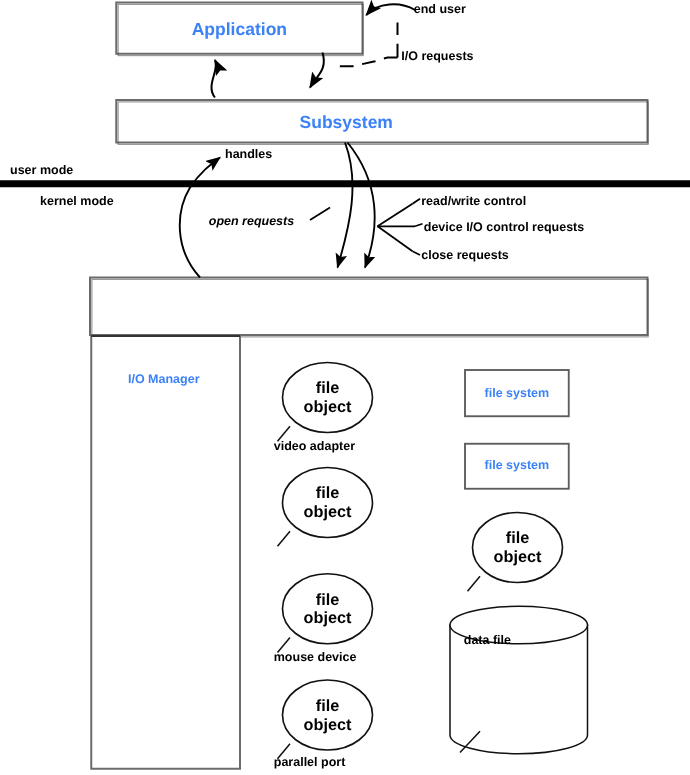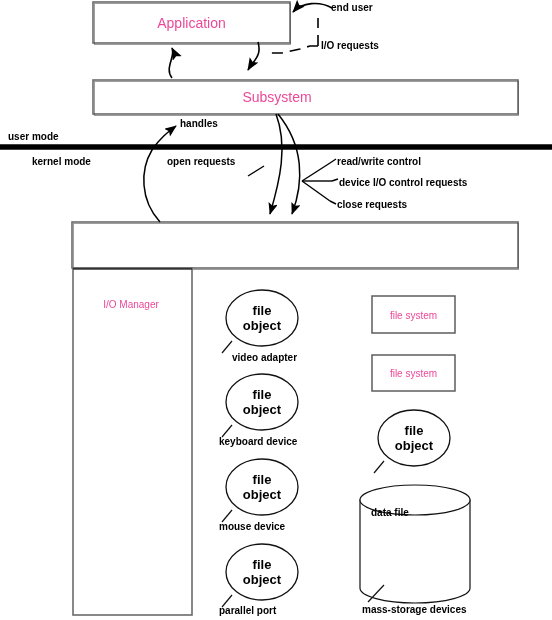--- a/index.html
+++ b/index.html
@@ -28,22 +28,22 @@
     position: absolute;
     font-weight: bold;
     color: #000000;
     white-space: nowrap;
     line-height: 1.15;
   }
   .lbl-13 { font-size: 10px; }
   .lbl-14 { font-size: 14px; }
   .box-label {
     position: absolute;
-    font-weight: normal;
-    color: #ec4899;
+    font-weight: bold;
+    color: #3b82f6;
     white-space: nowrap;
     text-align: right;
     transform: translate(-50%, -50%);
   }
   .ellipse-label {
     position: absolute;
     font-weight: bold;
     font-size: 13px;
     color: #000000;
     text-align: center;
@@ -180,29 +180,27 @@
   </div>
   <div class="ellipse-label" style="left:262px; top:572px;">
     <span>file</span><br>
     <span>object</span>
   </div>
   <div class="ellipse-label" style="left:414px; top:438px;">
     <span>file</span><br>
     <span>object</span>
   </div>
 
-  <div class="lbl lbl-13" style="left:219px; top:352px;margin-left:13px;">video adapter</div>
-  <div class="lbl lbl-13" style="left:219px; top:436px;">keyboard device</div>
+  <div class="lbl lbl-13" style="left:219px; top:352px;">video adapter</div>
   <div class="lbl lbl-13" style="left:219px; top:521px;">mouse device</div>
   <div class="lbl lbl-13" style="left:219px; top:605px;">parallel port</div>
   <div class="lbl lbl-13" style="left:371px; top:472px;margin-top:35px;">data file</div>
 
-  <div class="lbl lbl-13" style="left:362px; top:604px;">mass-storage devices</div>
 
   <div class="lbl lbl-13" style="left:331px; top:2px;">end user</div>
   <div class="lbl lbl-13" style="left:321px; top:40px;">I/O requests</div>
   <div class="lbl lbl-13" style="left:180px; top:118px;">handles</div>
-  <div class="lbl lbl-13" style="left:167px; top:156px;">open requests</div>
+  <div class="lbl lbl-13" style="left:167px; top:172px;font-style:italic;">open requests</div>
   <div class="lbl lbl-13" style="left:337px; top:156px;">read/write control</div>
   <div class="lbl lbl-13" style="left:339px; top:177px;">device I/O control requests</div>
   <div class="lbl lbl-13" style="left:337px; top:199px;">close requests</div>
 
 </div>
 
 </body></html>

